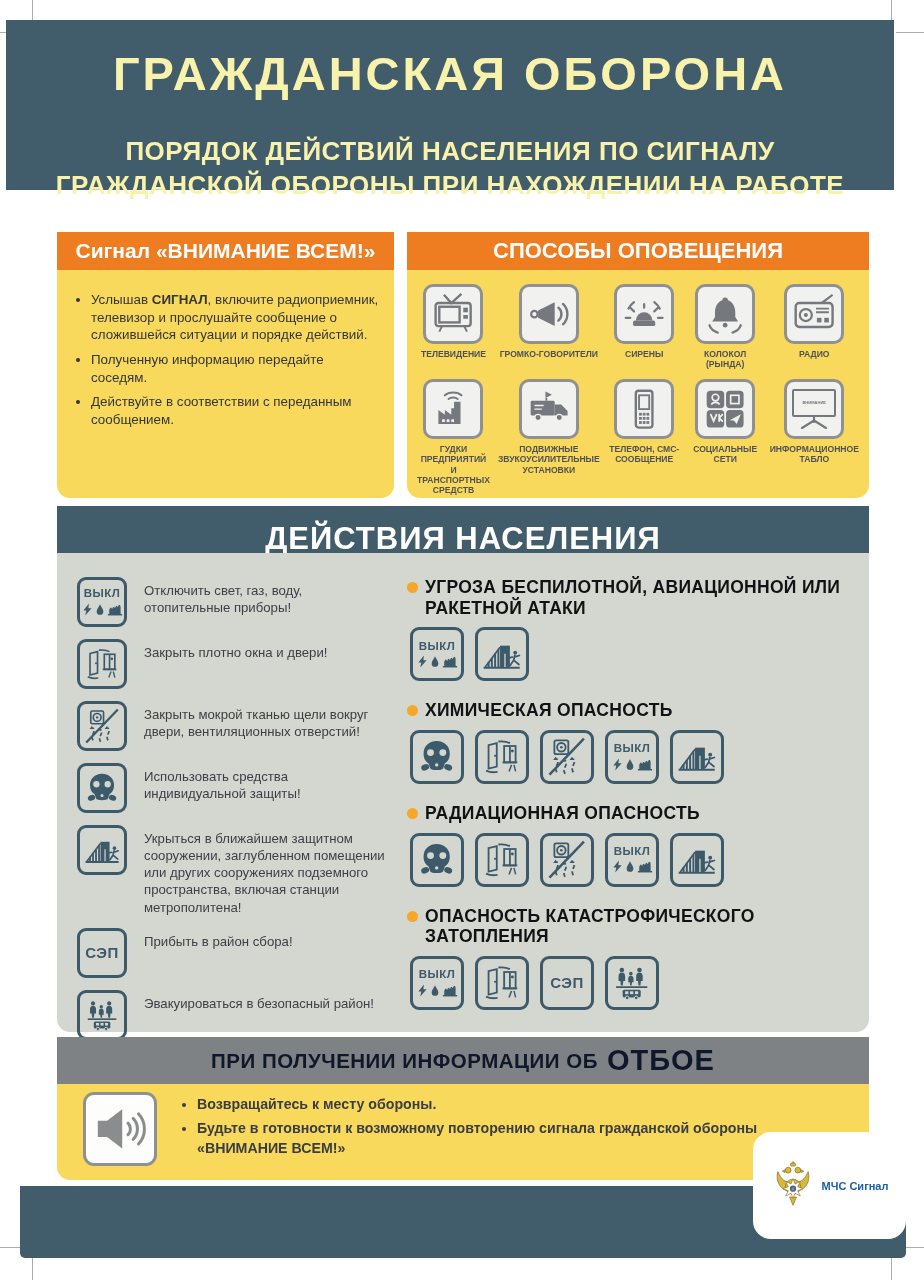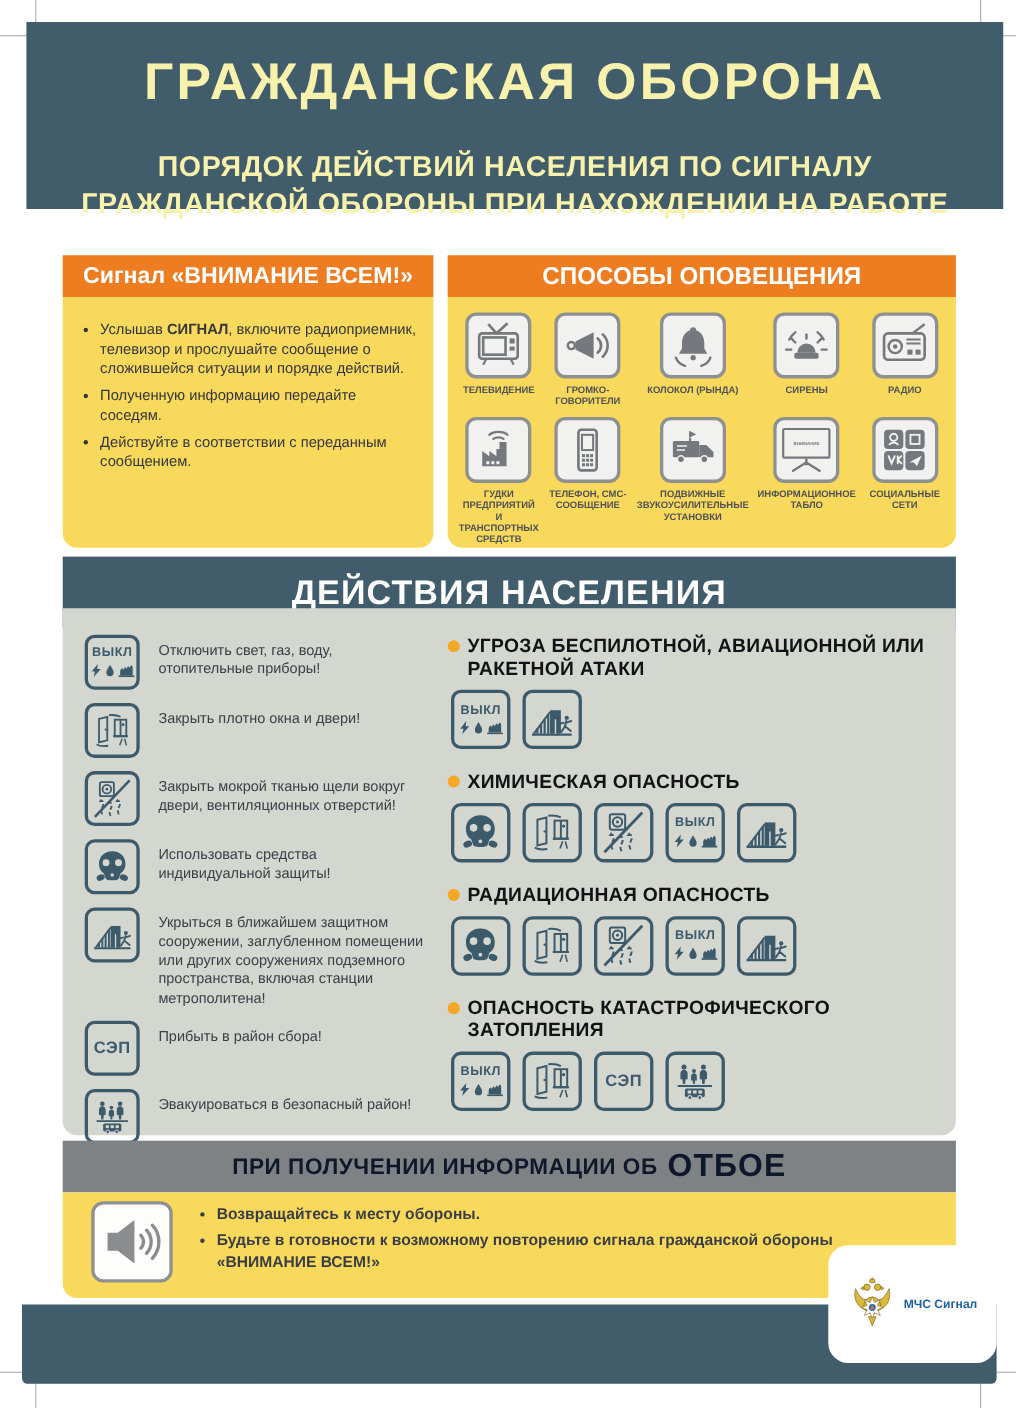--- a/index.html
+++ b/index.html
@@ -1,21 +1,21 @@
 <!DOCTYPE html>
 <html><head>
 <meta charset="utf-8">
 <style>
   html,body{margin:0;padding:0;}
   body{width:924px;height:1280px;background:#fff;font-family:"Liberation Sans",sans-serif;position:relative;overflow:hidden;}
   .abs{position:absolute;}
   
   .crop{position:absolute;background:#a9adb0;z-index:0;}
   
-  .hdr{left:24px;top:20px;width:888px;height:170px;background:#415c6b;z-index:1;}
+  .hdr{left:6px;top:20px;width:888px;height:170px;background:#415c6b;z-index:1;}
   .hdr-title{margin-top:26px;text-align:center;font-size:47px;font-weight:bold;color:#f8f2ad;letter-spacing:3px;}
   .hdr-sub{margin-top:34px;text-align:center;font-size:26px;font-weight:bold;color:#f8f2ad;line-height:1.3;letter-spacing:.5px;}
   
   .panel-hdr{height:38px;background:#ee7d21;color:#fff;font-weight:bold;display:flex;align-items:center;justify-content:center;}
   .panel-body{background:#f9d95b;border-radius:0 0 13px 13px;box-sizing:border-box;}
   .signal{left:57px;top:232px;width:337px;height:266px;z-index:1;}
   .signal .panel-hdr{font-size:21px;}
   .signal .panel-body{height:228px;padding:13px 12px 0 14px;}
   .sig-top{display:flex;gap:12px;align-items:flex-start;}
   .white-icbox{width:74px;height:74px;background:#fdfdfb;border:3px solid #8e9092;border-radius:11px;display:flex;align-items:center;justify-content:center;flex:0 0 auto;box-sizing:border-box;}
@@ -293,85 +293,85 @@
           <div class="nt-ic">
               <svg class="icsvg" viewBox="0 0 48 48">
                 <use href="#sym-horn"></use>
               </svg>
             </div>
           <div class="nt-label">ГРОМКО-ГОВОРИТЕЛИ</div>
         </div>
         <div class="nt-item">
           <div class="nt-ic">
               <svg class="icsvg" viewBox="0 0 48 48">
+                <use href="#sym-siren"></use>
+              </svg>
+            </div>
+          <div class="nt-label">СИРЕНЫ</div>
+        </div>
+        <div class="nt-item">
+          <div class="nt-ic">
+              <svg class="icsvg" viewBox="0 0 48 48">
                 <use href="#sym-bell"></use>
               </svg>
             </div>
           <div class="nt-label">КОЛОКОЛ (РЫНДА)</div>
         </div>
         <div class="nt-item">
           <div class="nt-ic">
               <svg class="icsvg" viewBox="0 0 48 48">
-                <use href="#sym-siren"></use>
-              </svg>
-            </div>
-          <div class="nt-label">СИРЕНЫ</div>
-        </div>
-        <div class="nt-item">
-          <div class="nt-ic">
-              <svg class="icsvg" viewBox="0 0 48 48">
                 <use href="#sym-radio"></use>
               </svg>
             </div>
           <div class="nt-label">РАДИО</div>
         </div>
         <div class="nt-item">
           <div class="nt-ic">
               <svg class="icsvg" viewBox="0 0 48 48">
                 <use href="#sym-factory"></use>
               </svg>
             </div>
           <div class="nt-label">ГУДКИ ПРЕДПРИЯТИЙ И ТРАНСПОРТНЫХ СРЕДСТВ</div>
         </div>
         <div class="nt-item">
           <div class="nt-ic">
               <svg class="icsvg" viewBox="0 0 48 48">
+                <use href="#sym-truck"></use>
+              </svg>
+            </div>
+          <div class="nt-label">ПОДВИЖНЫЕ ЗВУКОУСИЛИТЕЛЬНЫЕ УСТАНОВКИ</div>
+        </div>
+        <div class="nt-item">
+          <div class="nt-ic">
+              <svg class="icsvg" viewBox="0 0 48 48">
                 <use href="#sym-phone"></use>
               </svg>
             </div>
           <div class="nt-label">ТЕЛЕФОН, СМС-СООБЩЕНИЕ</div>
         </div>
         <div class="nt-item">
           <div class="nt-ic">
               <svg class="icsvg" viewBox="0 0 48 48">
-                <use href="#sym-truck"></use>
-              </svg>
-            </div>
-          <div class="nt-label">ПОДВИЖНЫЕ ЗВУКОУСИЛИТЕЛЬНЫЕ УСТАНОВКИ</div>
+                <use href="#sym-social"></use>
+              </svg>
+            </div>
+          <div class="nt-label">СОЦИАЛЬНЫЕ СЕТИ</div>
         </div>
         <div class="nt-item">
           <div class="nt-ic">
             <div class="board-wrap">
               <div class="board-screen">
                   <span class="board-text">ВНИМАНИЕ</span>
                 </div>
               <svg class="board-legs" viewBox="0 0 30 12" style="color:#75787c">
                   <use href="#sym-board-legs"></use>
                 </svg>
             </div>
           </div>
           <div class="nt-label">ИНФОРМАЦИОННОЕ ТАБЛО</div>
-        </div>
-        <div class="nt-item">
-          <div class="nt-ic">
-              <svg class="icsvg" viewBox="0 0 48 48">
-                <use href="#sym-social"></use>
-              </svg>
-            </div>
-          <div class="nt-label">СОЦИАЛЬНЫЕ СЕТИ</div>
         </div>
       </div>
     </div>
   </div>
 
   <div class="abs act-hdr">ДЕЙСТВИЯ НАСЕЛЕНИЯ</div>
   <div class="abs act-body">
 
     <div class="act-left">
       <div class="inst">

